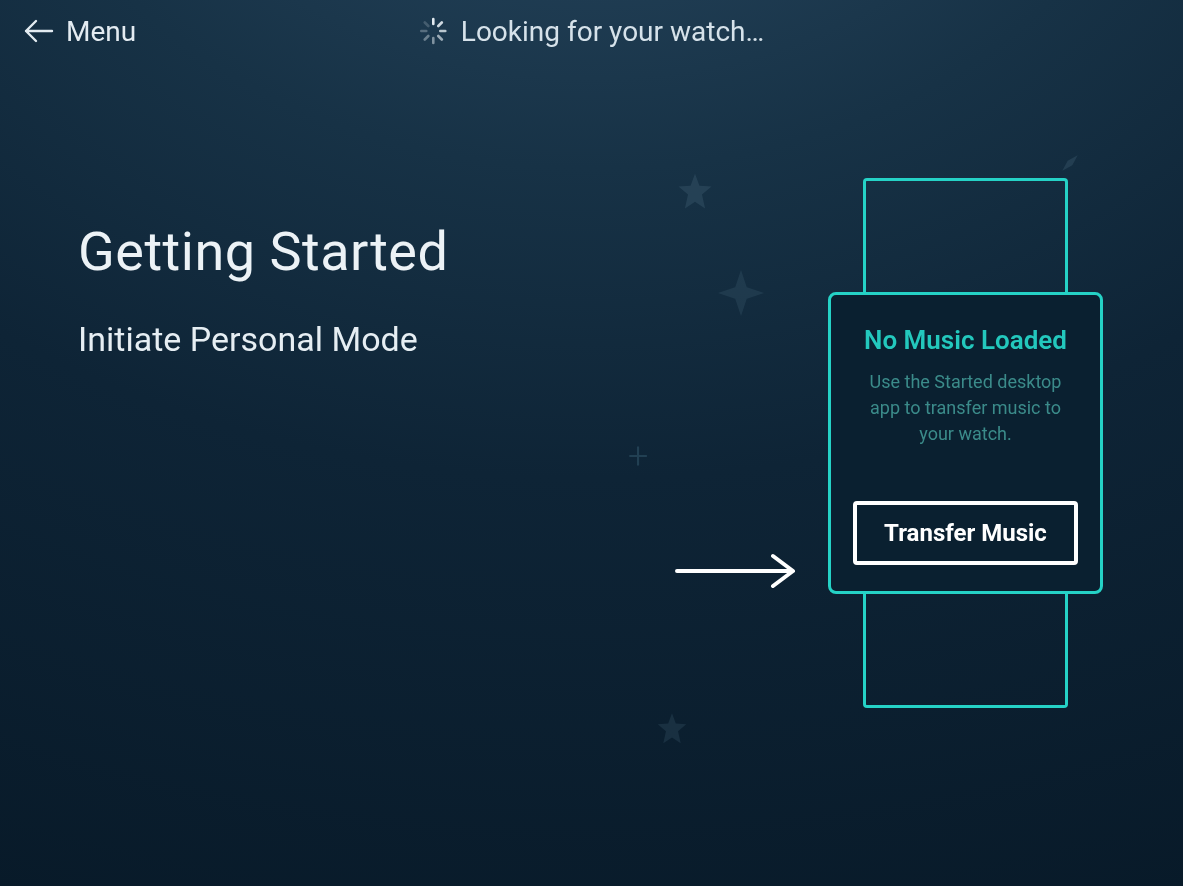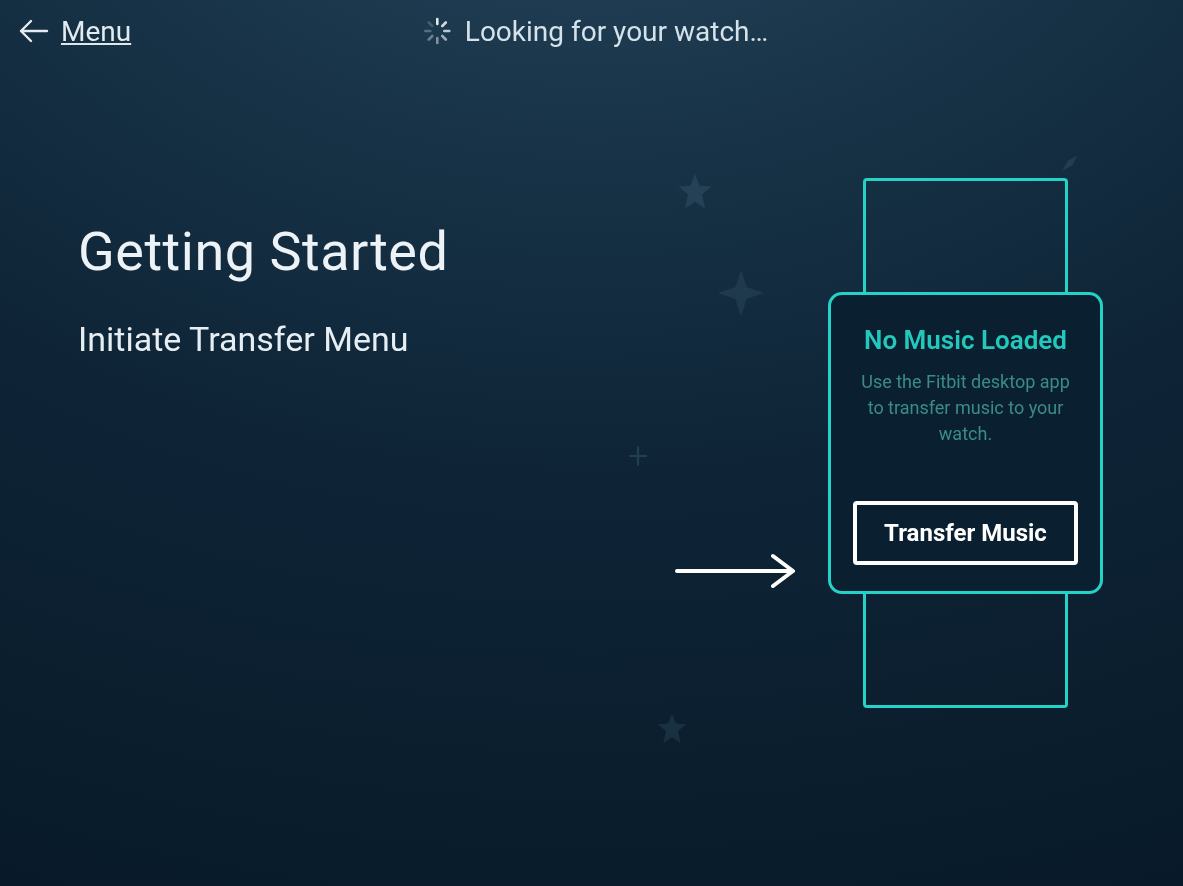--- a/index.html
+++ b/index.html
@@ -11,26 +11,25 @@
     color: #dfe6ec;
   }
   body {
     background: radial-gradient(ellipse 140% 140% at 50% -30%, #2a4a63 0%, #173246 35%, #0e2436 60%, #081a29 100%);
     position: relative;
   }
 
   
   .topbar {
     position: absolute;
-    top: 0; left: 8px; right: 0;
+    top: 0; left: 0; right: 0;
     height: 62px;
     display: flex;
     align-items: center;
-    padding: 0 11px;
-    text-decoration: underline;
+    padding: 0 24px;
   }
   .back {
     display: flex;
     align-items: center;
     gap: 12px;
     cursor: pointer;
   }
   .back-arrow svg { display: block; }
   .back-label {
     font-size: 28px;
@@ -109,21 +108,21 @@
     margin: 0 auto;
     border: 3px solid #25d2c6;
     border-radius: 4px;
     background: rgba(0,0,0,0);
   }
   .band.top { border-bottom: none; border-radius: 4px 4px 0 0; }
   .band.bottom { border-top: none; border-radius: 0 0 4px 4px; }
   .face {
     width: 275px;
     border: 3px solid #25d2c6;
-    border-radius: 14px;
+    border-radius: 8px;
     background: #0a2030;
     padding: 30px 22px 26px 22px;
     text-align: center;
     position: relative;
   }
   .face-title {
     color: #23c8bd;
     font-size: 26px;
     font-weight: 600;
     margin-bottom: 14px;
@@ -188,21 +187,21 @@
           <line x1="5.5" y1="5.5" x2="9" y2="9" opacity="0.2"></line>
         </g>
       </svg>
     </span>
     <span>Looking for your watch…</span>
   </div>
 </div>
 
 <div class="content">
   <div class="h1">Getting Started</div>
-  <div class="h2">Initiate Transfer Menu</div>
+  <div class="h2">Initiate Personal Mode</div>
 </div>
 
 <div class="illus">
 
   <span class="star" style="left:40px; top:20px;">
     <svg width="44" height="44" viewBox="0 0 24 24">
         <path fill="#5b7d91" d="M12 2l2.4 6.6L21 9l-5.2 4.4L17.5 21 12 17.3 6.5 21l1.7-7.6L3 9l6.6-.4z"></path>
       </svg>
   </span>
   <span class="diamond" style="right:30px; top:0px;">
@@ -219,21 +218,21 @@
     <svg width="38" height="38" viewBox="0 0 24 24">
         <path fill="#4a6d80" d="M12 2l2.4 6.6L21 9l-5.2 4.4L17.5 21 12 17.3 6.5 21l1.7-7.6L3 9l6.6-.4z"></path>
       </svg>
   </span>
   <span class="plus">+</span>
 
   <div class="watch">
     <div class="band top"></div>
     <div class="face">
       <div class="face-title">No Music Loaded</div>
-      <div class="face-sub">Use the Fitbit desktop app to transfer music to your watch.</div>
+      <div class="face-sub">Use the Started desktop app to transfer music to your watch.</div>
       <div class="transfer-btn">Transfer Music</div>
     </div>
     <div class="band bottom"></div>
 
     <span class="pointer-arrow">
       <svg width="130" height="38" viewBox="0 0 130 38" fill="none">
         <path d="M4 19 H118 M100 4 L120 19 L100 34" stroke="#ffffff" stroke-width="4" stroke-linecap="round" stroke-linejoin="round"></path>
       </svg>
     </span>
   </div>

